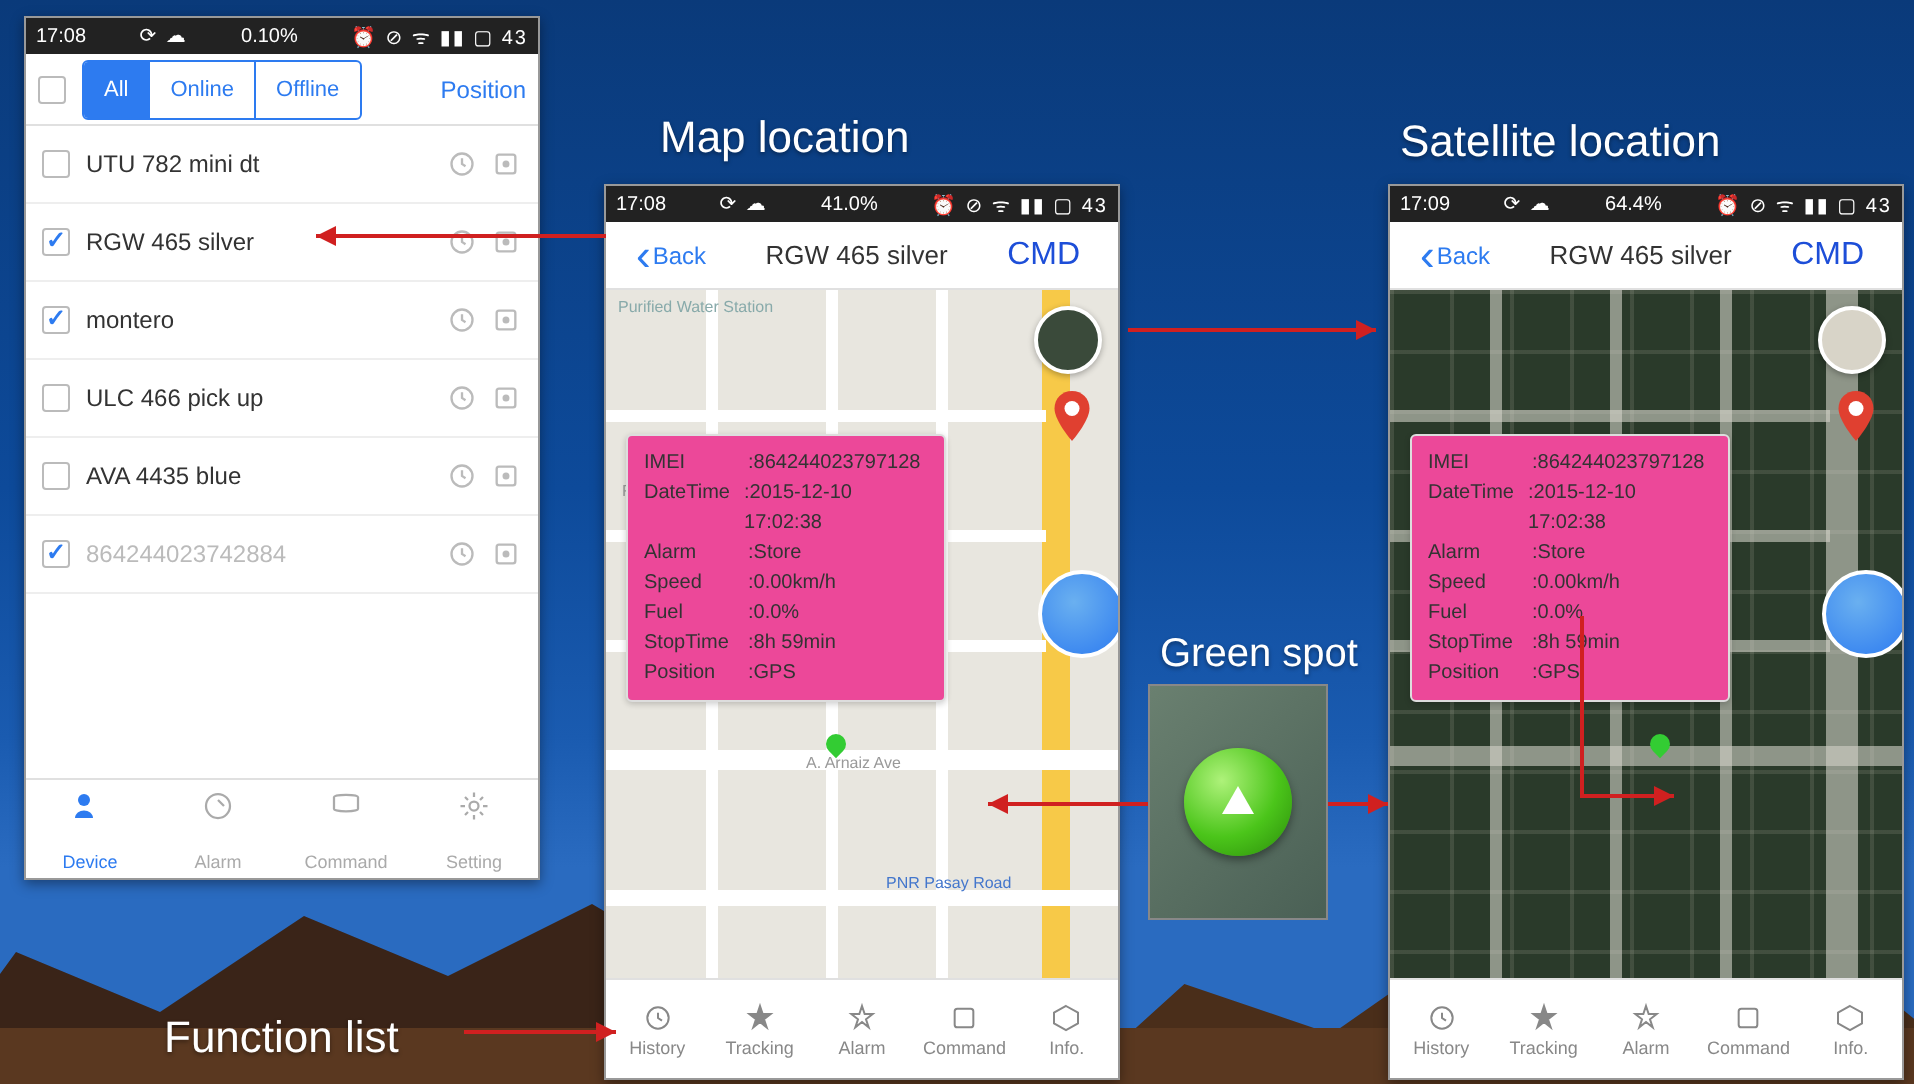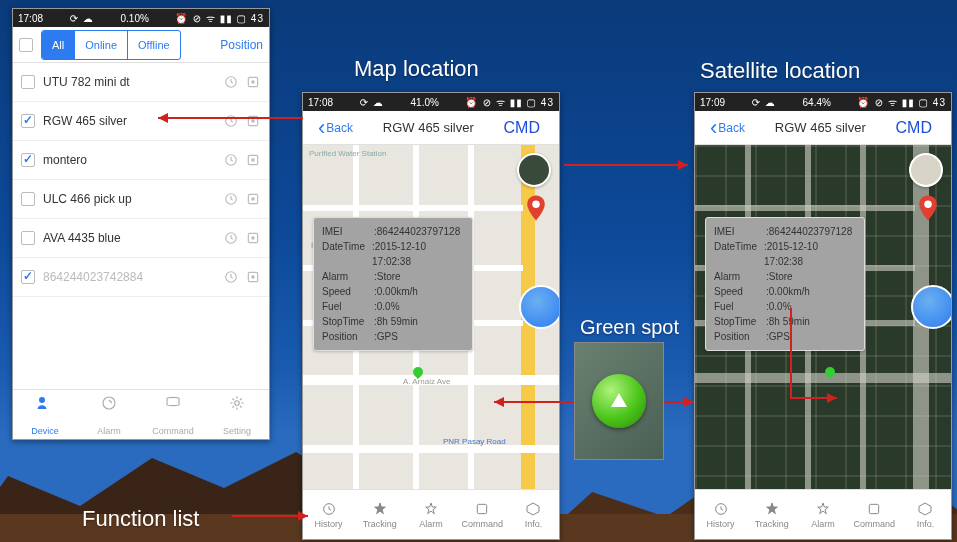--- a/index.html
+++ b/index.html
@@ -50,21 +50,21 @@
   .satbg{position:absolute;inset:0;background:#2a3a2a;background-image:
     linear-gradient(90deg,rgba(200,200,180,.15) 2px,transparent 2px),
     linear-gradient(rgba(200,200,180,.15) 2px,transparent 2px);
     background-size:30px 30px}
   .satstreet{position:absolute;background:rgba(210,210,200,.6)}
   .mapbtn{position:absolute;top:8px;right:8px;width:34px;height:34px;border-radius:50%;border:2px solid #fff;background:#3a4a3a;box-shadow:0 1px 3px rgba(0,0,0,.3)}
   .pinred{position:absolute;width:30px;height:30px}
   .pinred svg{width:30px;height:30px}
   .compass{position:absolute;right:-4px;bottom:160px;width:44px;height:44px;border-radius:50%;background:radial-gradient(circle at 40% 35%, #6ab0f0, #2d7bf0);border:2px solid #fff;overflow:hidden}
 
-  .infobox{position:absolute;left:10px;top:72px;width:160px;background:#a3a3a3;border:1px solid #ddd;border-radius:3px;padding:6px 8px;font-size:10px;line-height:15px;box-shadow:0 1px 3px rgba(0,0,0,.2);z-index:5}
+  .infobox{position:absolute;left:10px;top:72px;width:160px;background:#ec4899;border:1px solid #ddd;border-radius:3px;padding:6px 8px;font-size:10px;line-height:15px;box-shadow:0 1px 3px rgba(0,0,0,.2);z-index:5}
   .infobox .irow{display:flex}
   .infobox .ik{width:52px}
   .greenpin{position:absolute;width:10px;height:10px;background:#3c3;border-radius:50% 50% 50% 0;transform:rotate(-45deg)}
 
   .functabs{height:50px;border-top:1px solid #e0e0e0;display:flex;background:#fff}
   .functabs .ft{flex:1;display:flex;flex-direction:column;align-items:center;justify-content:center;font-size:9px;color:#888;gap:2px}
   .functabs .ft svg{width:16px;height:16px;stroke:#888;fill:none;stroke-width:1.5}
 
   
   .greenspot{position:absolute;left:574px;top:342px;width:90px;height:118px;background:linear-gradient(135deg,#6a8070,#4a6055);border:1px solid #888;z-index:3;display:flex;align-items:center;justify-content:center}
@@ -79,21 +79,21 @@
 </style>
 </head>
 <body>
 
 <div class="mountains">
   <div class="m1"></div>
     <div class="m2"></div>
     <div class="ground"></div>
 </div>
 
-<div class="annot" style="left:354px;top:56px">Map location</div>
+<div class="annot" style="left:330px;top:56px">Map location</div>
 <div class="annot" style="left:700px;top:58px">Satellite location</div>
 <div class="annot" style="left:580px;top:316px;font-size:20px">Green spot</div>
 <div class="annot" style="left:82px;top:506px">Function list</div>
 
 <svg class="arrow" style="left:148px;top:108px;width:160px;height:20px">
     <line x1="155" y1="10" x2="10" y2="10"></line>
     <polygon points="10,10 20,5 20,15"></polygon>
   </svg>
 <svg class="arrow" style="left:556px;top:155px;width:140px;height:20px">
     <line x1="8" y1="10" x2="132" y2="10"></line>

